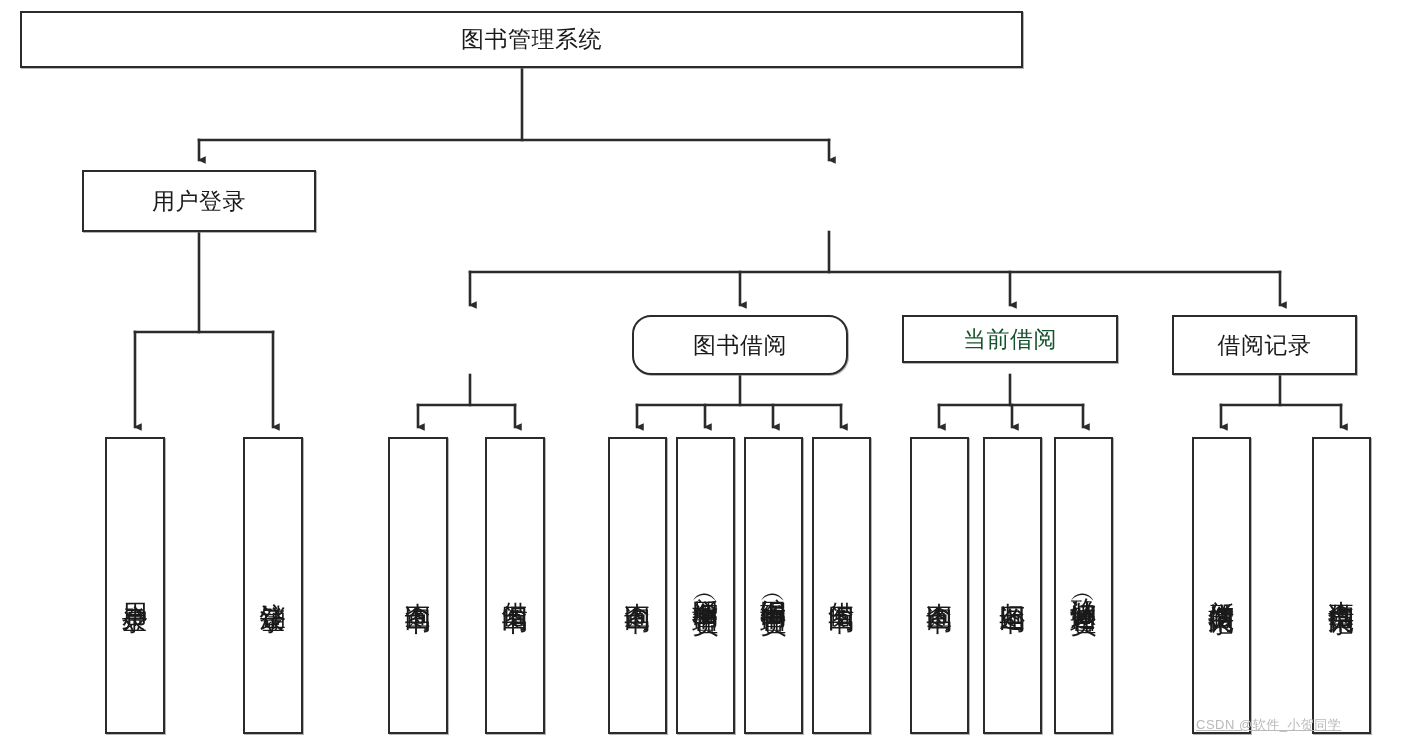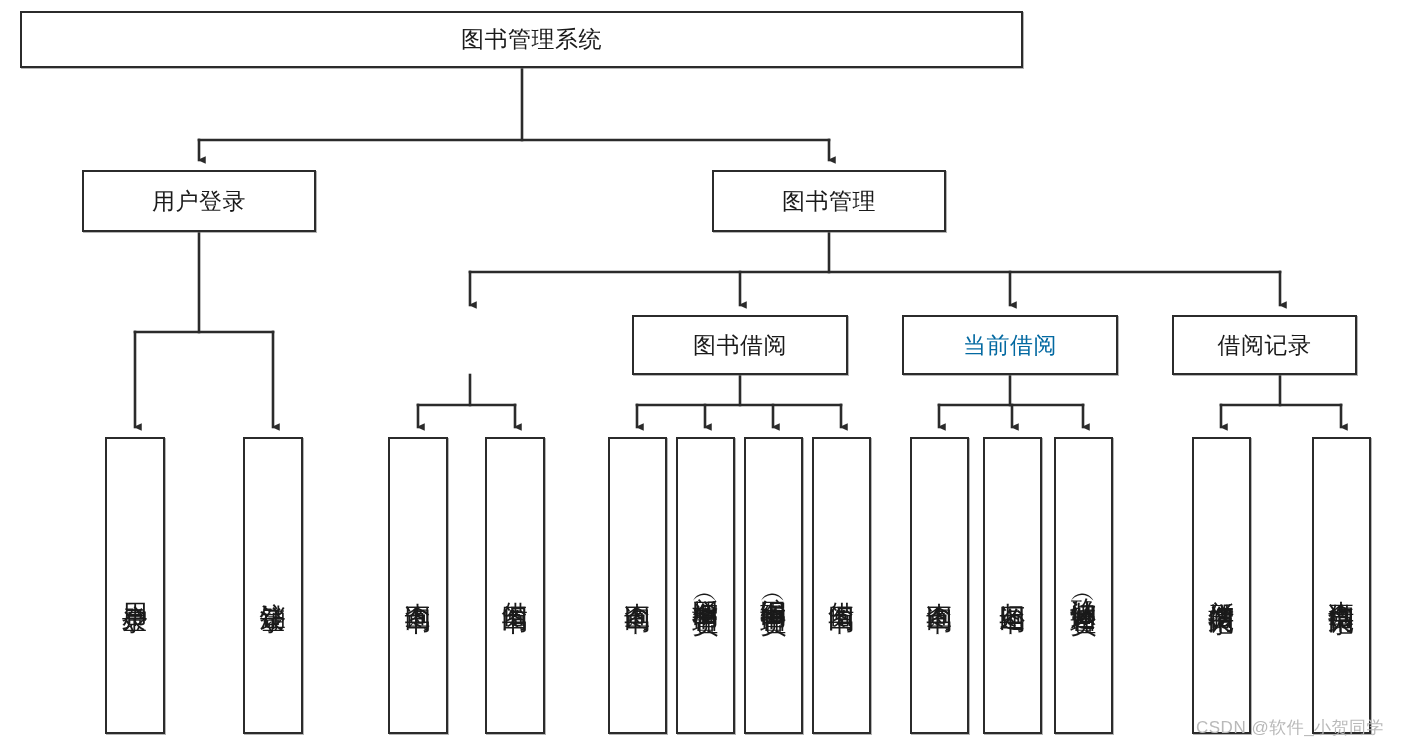--- a/index.html
+++ b/index.html
@@ -52,24 +52,25 @@
   .node.vertical .node-label {
     writing-mode: vertical-rl;
     text-orientation: upright;
     font-size: 26px;
     line-height: 1.02;
     letter-spacing: 2px;
   }
   .watermark {
     position: absolute;
     color: #b9b9b9;
-    font-size: 17px;
+    font-size: 13px;
     letter-spacing: 0.5px;
     white-space: pre;
     pointer-events: none;
+    text-decoration: underline;
   }
 </style>
 </head>
 <body>
 
 <div id="canvas">
 
   <svg id="edges" viewBox="0 0 1405 747" xmlns="http://www.w3.org/2000/svg">
     <defs>
       <marker id="arrow" viewBox="0 0 12 12" refX="6" refY="10" markerWidth="9" markerHeight="9" orient="auto-start-reverse" markerUnits="userSpaceOnUse">
@@ -121,28 +122,25 @@
     </g>
   </svg>
 
   <div class="node horizontal" style="left: 20px; top: 11px; width: 1003px; height: 57px; border-color: rgb(43, 43, 43); background: rgb(255, 255, 255); color: rgb(26, 26, 26); padding-left: 20px;">
     <span class="node-label">图书管理系统</span>
   </div>
 
   <div class="node horizontal" style="left: 82px; top: 170px; width: 234px; height: 62px; border-color: rgb(43, 43, 43); background: rgb(255, 255, 255); color: rgb(26, 26, 26);">
     <span class="node-label">用户登录</span>
   </div>
-  <div class="node horizontal" style="left: 712px; top: 170px; width: 234px; height: 62px; border-color: rgb(43, 43, 43); background: rgb(255, 255, 255); color: rgb(26, 26, 26);">
-    <span class="node-label">图书管理</span>
-  </div>
 
-  <div class="node horizontal" style="left: 632px; top: 315px; width: 216px; height: 60px; border-color: rgb(43, 43, 43); background: rgb(255, 255, 255); color: rgb(26, 26, 26);">
+  <div class="node horizontal" style="left: 632px; top: 315px; width: 216px; height: 60px; border-color: rgb(43, 43, 43); background: rgb(255, 255, 255); color: rgb(26, 26, 26); border-radius: 19px;">
     <span class="node-label">图书借阅</span>
   </div>
-  <div class="node horizontal" style="left: 902px; top: 315px; width: 216px; height: 60px; border-color: rgb(43, 43, 43); background: rgb(255, 255, 255); color: #0369a1;">
+  <div class="node horizontal" style="left: 902px; top: 315px; width: 216px; height: 48px; border-color: rgb(43, 43, 43); background: rgb(255, 255, 255); color: #14532d;">
     <span class="node-label">当前借阅</span>
   </div>
   <div class="node horizontal" style="left: 1172px; top: 315px; width: 185px; height: 60px; border-color: rgb(43, 43, 43); background: rgb(255, 255, 255); color: rgb(26, 26, 26);">
     <span class="node-label">借阅记录</span>
   </div>
 
   <div class="node vertical" style="left: 105px; top: 437px; width: 60px; height: 297px; border-color: rgb(43, 43, 43); background: rgb(255, 255, 255); color: rgb(26, 26, 26);">
     <span class="node-label">用户登录</span>
   </div>
   <div class="node vertical" style="left: 243px; top: 437px; width: 60px; height: 297px; border-color: rgb(43, 43, 43); background: rgb(255, 255, 255); color: rgb(26, 26, 26);">

